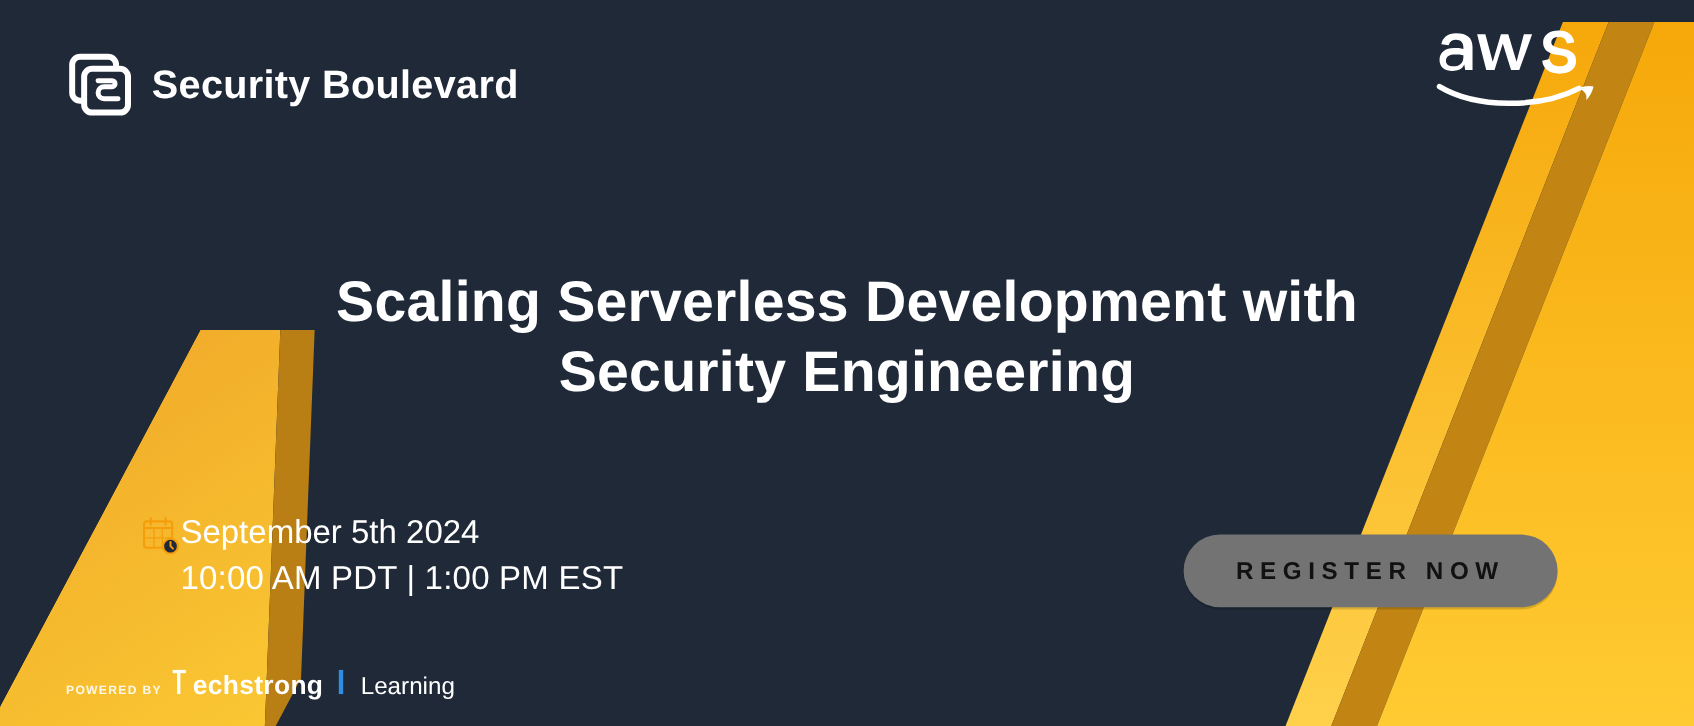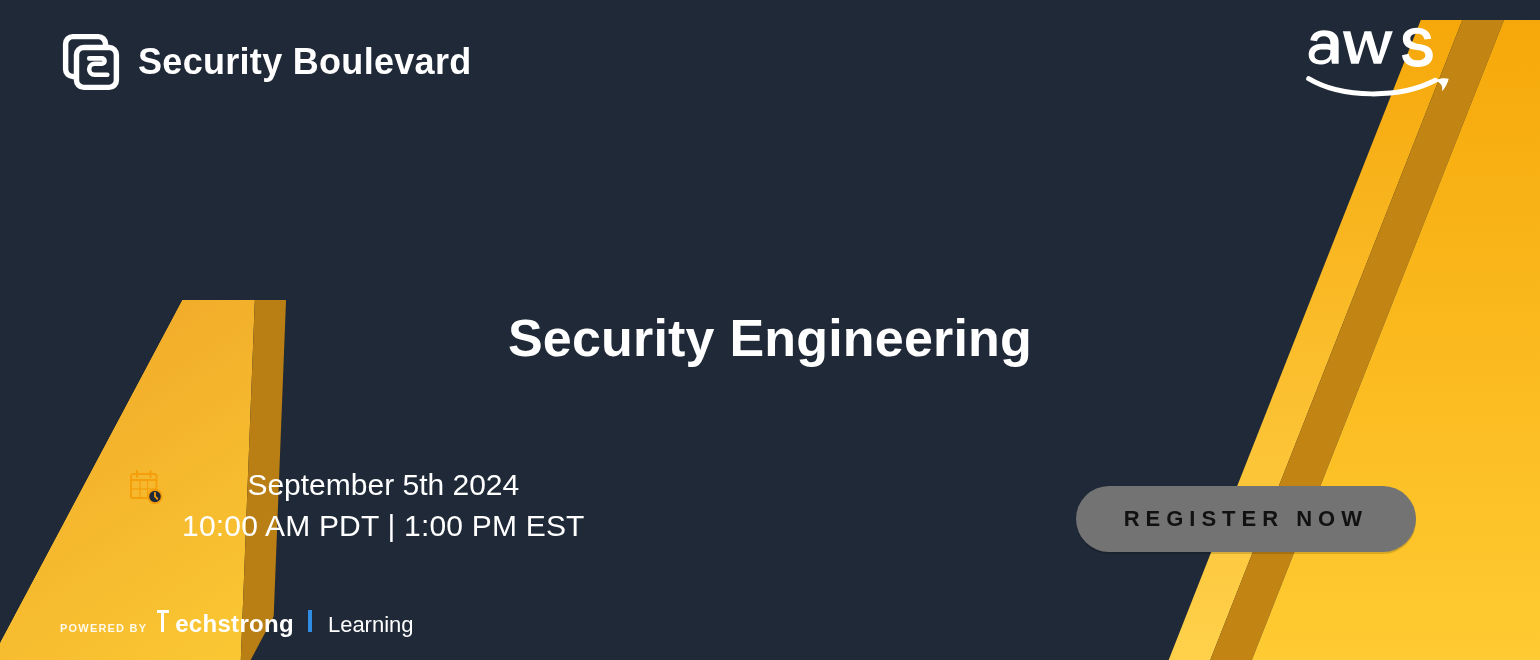--- a/index.html
+++ b/index.html
@@ -59,21 +59,21 @@
     z-index: 5;
     width: 100%; height: 100%;
   }
 
   
   .header {
     position: absolute;
     top: 18px; left: 0; right: 0;
     display: flex;
     justify-content: space-between;
-    align-items: center;
+    align-items: flex-end;
     padding: 0 88px 0 62px;
   }
   .brand-left {
     display: flex;
     align-items: center;
     gap: 18px;
   }
   .sb-icon svg { display: block; }
   .brand-left-text {
     font-size: 36px;
@@ -95,22 +95,20 @@
     letter-spacing: 0.2px;
   }
 
   
   .datetime {
     position: absolute;
     left: 128px;
     top: 464px;
     display: flex;
     align-items: flex-start;
-    gap: 18px;
-    text-align: center;
   }
   .cal-icon { margin-top: 4px; }
   .cal-icon svg { display: block; }
   .dt-text { font-size: 30px; line-height: 1.38; font-weight: 500; }
   .dt-text .time { letter-spacing: 0.2px; }
 
   
   .register {
     position: absolute;
     right: 124px;
@@ -214,21 +212,21 @@
           <path d="M128 40c1 5 5 8 11 8 5 0 9-2 9-6 0-3-2-5-8-6l-6-1c-9-2-13-6-13-13 0-8 7-13 17-13 10 0 16 5 17 13l-8 1c-1-5-4-7-9-7-5 0-8 2-8 6 0 3 2 4 8 6l6 1c9 2 13 6 13 13 0 9-7 14-18 14-11 0-18-5-19-14l8-2z"></path>
         </g>
 
         <path d="M8 70c40 24 110 24 152 2" stroke="#ffffff" stroke-width="6" fill="none" stroke-linecap="round"></path>
         <path d="M160 72c6-3 12-3 16-2-1 5-4 11-8 15 1-5 0-9-8-13z" fill="#ffffff"></path>
       </svg>
     </span>
   </div>
 
   <h1 class="title">
-    <br>
+    <span>Scaling Serverless Development with</span><br>
     <span>Security Engineering</span>
   </h1>
 
   <div class="datetime">
     <span class="cal-icon">
       <svg width="36" height="36" viewBox="0 0 48 48" fill="none">
         <rect x="4" y="8" width="34" height="32" rx="3" stroke="#f59e0b" stroke-width="2.6"></rect>
         <line x1="4" y1="16" x2="38" y2="16" stroke="#f59e0b" stroke-width="2.6"></line>
         <line x1="12" y1="4" x2="12" y2="12" stroke="#f59e0b" stroke-width="2.6" stroke-linecap="round"></line>
         <line x1="30" y1="4" x2="30" y2="12" stroke="#f59e0b" stroke-width="2.6" stroke-linecap="round"></line>

